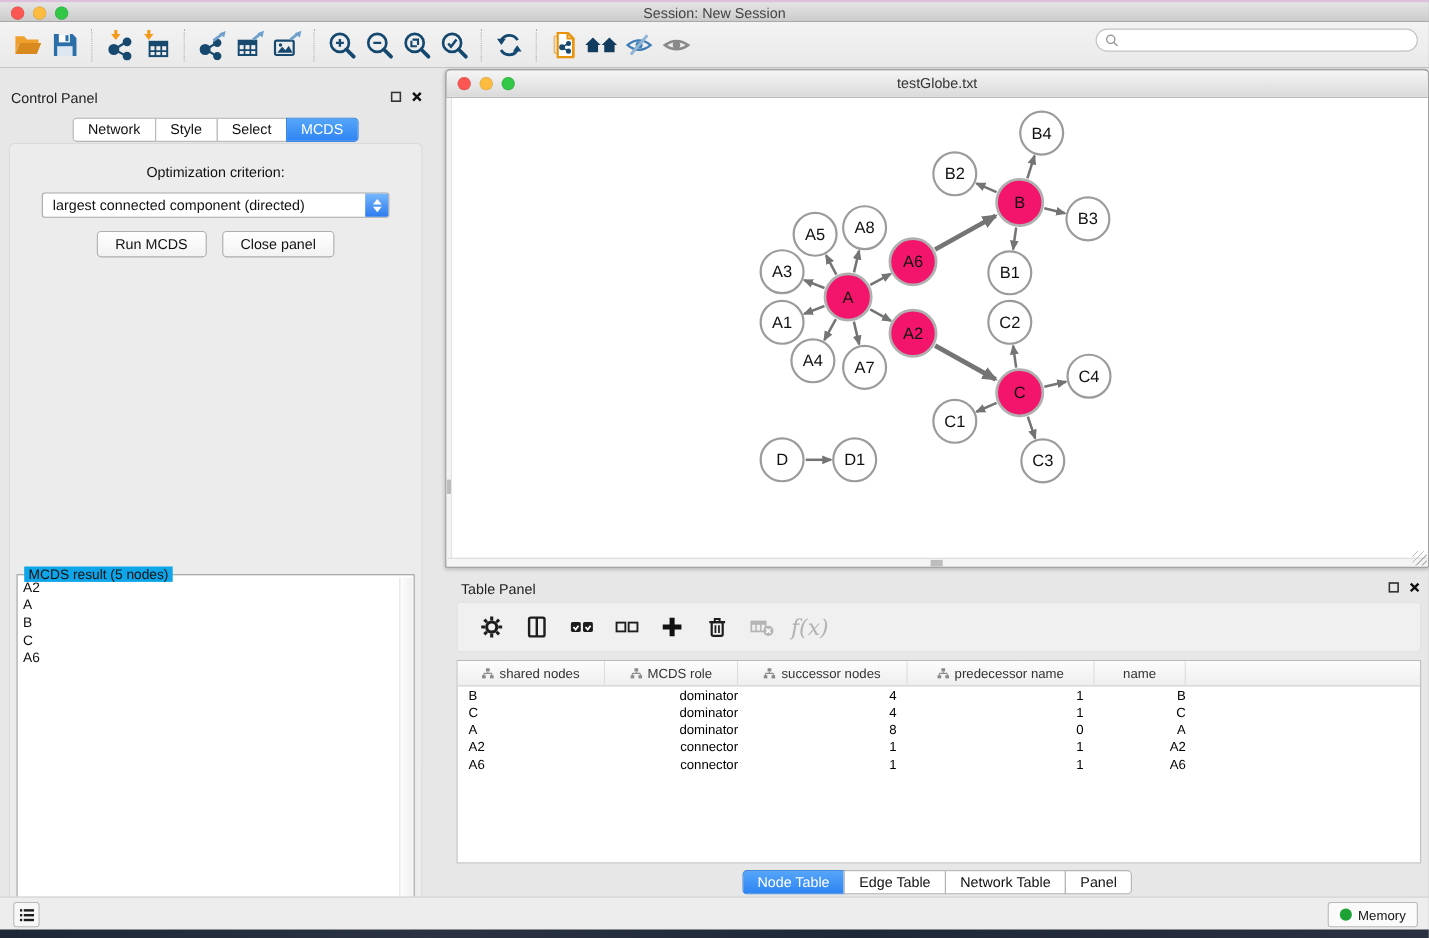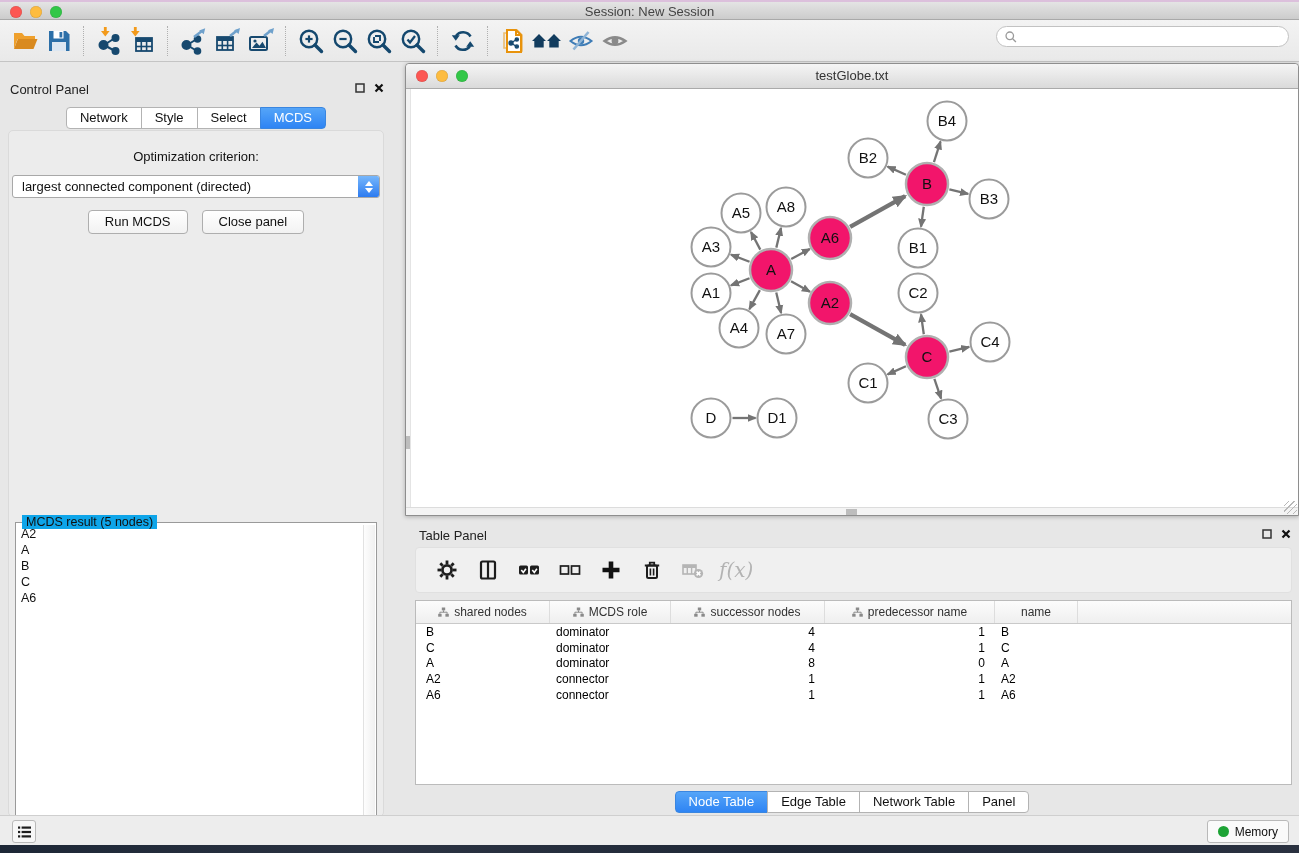--- a/index.html
+++ b/index.html
@@ -32,21 +32,21 @@
   .panel-icons{position:absolute;right:8px;top:9px;display:flex;gap:9px;align-items:center;}
   .cp-tabs{position:absolute;left:0;top:33px;width:100%;display:flex;justify-content:center;}
   .seg{border:1px solid #b3b3b3;margin-left:-1px;background:#fff;color:#111;font-size:13px;
     padding:2px 13px 3px;cursor:pointer;}
   .seg:first-child{border-radius:4px 0 0 4px;margin-left:0;}
   .seg:last-child{border-radius:0 4px 4px 0;}
   .seg.active{background:linear-gradient(#55a5f8,#2e84f4);border-color:#3a86e0;color:#fff;}
   .cp-body{position:absolute;left:8px;top:56px;width:376px;height:687px;background:#ececec;
     border:1px solid #dadada;border-radius:5px;box-sizing:border-box;}
   .opt-label{margin-top:18px;text-align:center;font-size:13px;color:#111;}
-  .dropdown{position:relative;margin:11px auto 0;width:368px;height:23px;background:#fff;border:1px solid #a8a8a8;
+  .dropdown{position:relative;margin:11px auto 0;width:316px;height:23px;background:#fff;border:1px solid #a8a8a8;
     border-radius:3px;box-sizing:border-box;cursor:pointer;}
   .dropdown .val{position:absolute;left:9px;top:3px;font-size:13px;color:#111;white-space:nowrap;}
   .stepper{position:absolute;right:0;top:0;width:21px;height:21px;border-radius:0 2px 2px 0;
     background:linear-gradient(#76b7fc,#2d7bf0);display:flex;flex-direction:column;align-items:center;justify-content:center;gap:2px;}
   .chev-up{width:0;height:0;border-left:4px solid transparent;border-right:4px solid transparent;border-bottom:5px solid #fff;}
   .chev-dn{width:0;height:0;border-left:4px solid transparent;border-right:4px solid transparent;border-top:5px solid #fff;}
   .cp-buttons{margin-top:12px;display:flex;justify-content:center;gap:14px;}
   .btn{background:linear-gradient(#ffffff,#f2f2f2);border:1px solid #aeaeae;border-radius:4px;
     font-size:13px;color:#111;padding:3px 16px 4px;cursor:pointer;}
   .groupbox{position:absolute;left:6px;top:391px;width:360px;height:340px;border:1px solid #9a9a9a;background:#fff;}
@@ -78,21 +78,21 @@
   .tp-btn{width:30px;height:30px;display:flex;align-items:center;justify-content:center;cursor:pointer;}
   .fx{font-family:"DejaVu Serif","Liberation Serif",serif;font-style:italic;font-size:20px;color:#b3b3b3;}
   .dtable{position:absolute;left:10px;top:80px;width:877px;height:185px;background:#fff;border:1px solid #bbb;
     box-sizing:border-box;overflow:hidden;}
   .thead{display:flex;height:22px;background:linear-gradient(#fcfcfc,#efefef);border-bottom:1px solid #c9c9c9;}
   .th{display:flex;align-items:center;justify-content:center;gap:5px;font-size:12px;color:#333;
     border-right:1px solid #ddd;box-sizing:border-box;cursor:pointer;}
   .trow{display:flex;height:15.8px;align-items:center;}
   .td{font-size:12px;color:#000;box-sizing:border-box;white-space:nowrap;overflow:hidden;}
   .td.left{padding-left:10px;text-align:left;}
-  .td.left2{padding-left:6px;text-align:left;}
+  .td.left2{padding-left:6px;text-align:right;}
   .td.right{padding-right:10px;text-align:right;}
   .tp-tabs{position:absolute;left:0;top:271px;width:100%;display:flex;justify-content:center;}
 
   
   .statusbar{position:absolute;left:0;top:815px;width:100%;height:30px;background:#ededed;
     border-top:1px solid #cfcfcf;box-sizing:border-box;}
   .sb-left{position:absolute;left:12px;top:4px;width:22px;height:21px;background:#f7f7f7;border:1px solid #b9b9b9;
     border-radius:3px;display:flex;align-items:center;justify-content:center;cursor:pointer;}
   .memory-btn{position:absolute;right:10px;top:4px;height:21px;background:#fafafa;border:1px solid #b9b9b9;
     border-radius:3px;display:flex;align-items:center;gap:6px;padding:0 10px;font-size:12px;color:#111;cursor:pointer;}

